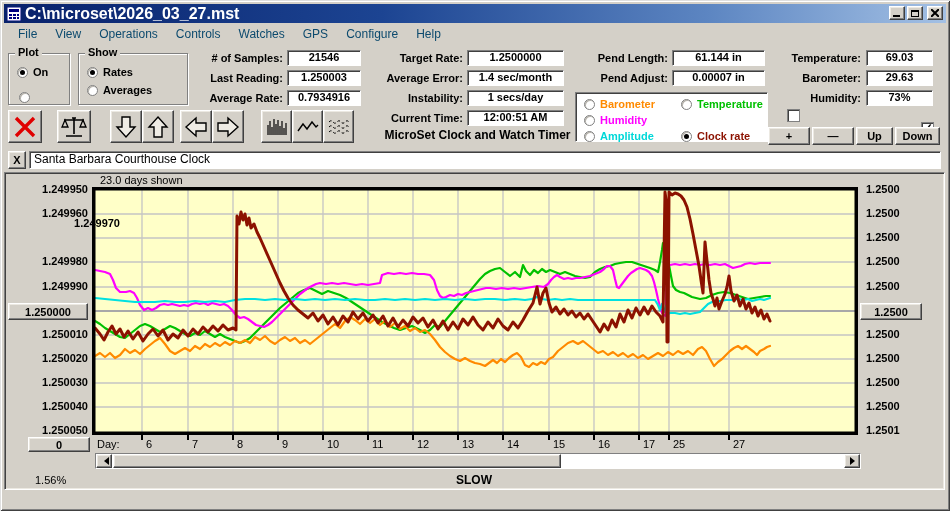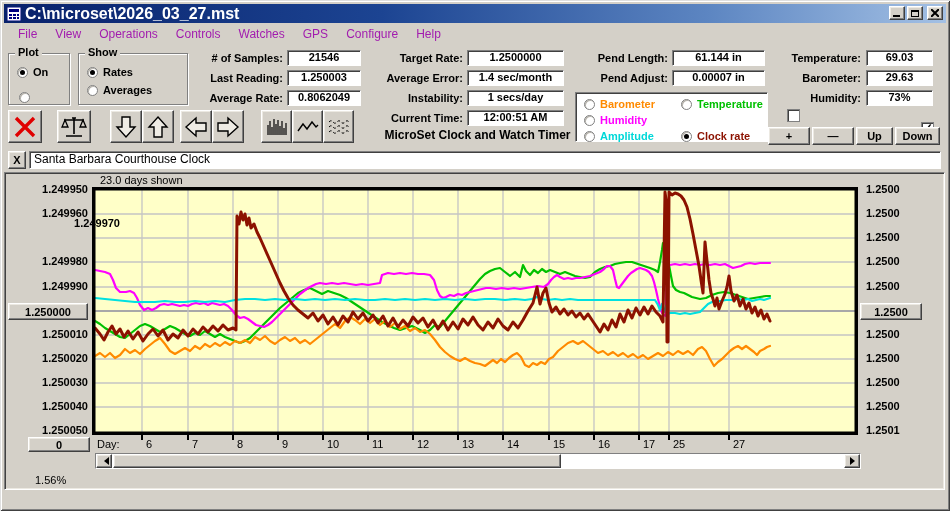--- a/index.html
+++ b/index.html
@@ -20,21 +20,21 @@
   #titlebar{left:4px;top:4px;width:942px;height:19px;
             background:linear-gradient(90deg,#08216b 0%,#1c4492 40%,#5d86c2 75%,#a3c0e4 100%);
             display:flex;align-items:center;}
   #title-text{color:#fff;font-size:16px;font-weight:bold;margin-left:4px;white-space:nowrap;}
   .tb-btn{width:16px;height:14px;margin-left:2px;position:relative;display:flex;align-items:center;justify-content:center;}
   #tb-buttons{position:absolute;right:3px;top:2px;display:flex;}
   .glyph-min{position:absolute;left:3px;bottom:2px;width:7px;height:2px;background:#000;}
   .glyph-max{width:8px;height:7px;border:1px solid #000;border-top:2px solid #000;}
   
   #menubar{left:4px;top:23px;width:942px;height:21px;display:flex;align-items:center;padding-left:5px;}
-  .menu-item{font-size:12px;color:#a21caf;padding:2px 9px;}
+  .menu-item{font-size:12px;color:#0c4a6e;padding:2px 9px;}
   
   .groupbox{border:1px solid #808080;box-shadow:inset 1px 1px 0 #fff,1px 1px 0 #fff;}
   .groupbox-label{position:absolute;top:-8px;left:6px;background:#d4d0c8;padding:0 3px;font-size:11px;font-weight:bold;}
   .radio{width:11px;height:11px;border-radius:50%;background:#fff;border:1px solid #808080;
          box-shadow:inset 1px 1px 0 #b8b4ac;position:relative;display:inline-block;flex:none;}
   .radio.on::after{content:"";position:absolute;left:2px;top:2px;width:5px;height:5px;border-radius:50%;background:#000;}
   .radio-row{display:flex;align-items:center;gap:5px;position:absolute;}
   .radio-label{font-size:11px;font-weight:bold;line-height:12px;white-space:nowrap;}
   .checkbox{width:13px;height:13px;background:#fff;border:1px solid #808080;box-shadow:inset 1px 1px 0 #404040;
             position:relative;display:block;}
@@ -120,21 +120,21 @@
       <span class="radio"></span>
       <span class="radio-label">Averages</span>
     </div>
   </div>
 
   <div class="abs lbl" style="left:163px;top:51px;width:120px;"># of Samples:</div>
   <div class="abs valuebox" style="left:287px;top:50px;width:74px;height:16px;">21546</div>
   <div class="abs lbl" style="left:163px;top:71px;width:120px;">Last Reading:</div>
   <div class="abs valuebox" style="left:287px;top:70px;width:74px;height:16px;">1.250003</div>
   <div class="abs lbl" style="left:163px;top:91px;width:120px;">Average Rate:</div>
-  <div class="abs valuebox" style="left:287px;top:90px;width:74px;height:16px;">0.8062049</div>
+  <div class="abs valuebox" style="left:287px;top:90px;width:74px;height:16px;">0.7934916</div>
 
   <div class="abs lbl" style="left:343px;top:51px;width:120px;">Target Rate:</div>
   <div class="abs valuebox" style="left:467px;top:50px;width:97px;height:16px;">1.2500000</div>
   <div class="abs lbl" style="left:343px;top:71px;width:120px;">Average Error:</div>
   <div class="abs valuebox" style="left:467px;top:70px;width:97px;height:16px;">1.4 sec/month</div>
   <div class="abs lbl" style="left:343px;top:91px;width:120px;">Instability:</div>
   <div class="abs valuebox" style="left:467px;top:90px;width:97px;height:16px;">1 secs/day</div>
   <div class="abs lbl" style="left:343px;top:111px;width:120px;">Current Time:</div>
   <div class="abs valuebox" style="left:467px;top:110px;width:97px;height:16px;">12:00:51 AM</div>
 
@@ -285,20 +285,21 @@
     <div class="sb-btn raised toolbtn" style="left:0;">
         <span class="arrow-l"></span>
       </div>
     <div class="raised" style="position:absolute;left:17px;top:0;width:448px;height:14px;"></div>
     <div class="sb-btn raised toolbtn" style="right:0;">
         <span class="arrow-r"></span>
       </div>
   </div>
 
   <div class="abs small-note" style="left:35px;top:474px;">1.56%</div>
+  <div class="abs fastslow" style="left:394px;top:473px;width:160px;">SLOW</div>
 
 <div style="position:absolute;left:0;top:183px;width:88px;text-align:right;font-size:11px;font-weight:bold;">1.249950</div>
     <div style="position:absolute;left:0;top:207px;width:88px;text-align:right;font-size:11px;font-weight:bold;">1.249960</div>
     <div style="position:absolute;left:0;top:217px;width:88px;text-align:right;font-size:11px;font-weight:bold;margin-left:32px;">1.249970</div>
     <div style="position:absolute;left:0;top:255px;width:88px;text-align:right;font-size:11px;font-weight:bold;">1.249980</div>
     <div style="position:absolute;left:0;top:280px;width:88px;text-align:right;font-size:11px;font-weight:bold;">1.249990</div>
     <div style="position:absolute;left:0;top:328px;width:88px;text-align:right;font-size:11px;font-weight:bold;">1.250010</div>
     <div style="position:absolute;left:0;top:352px;width:88px;text-align:right;font-size:11px;font-weight:bold;">1.250020</div>
     <div style="position:absolute;left:0;top:376px;width:88px;text-align:right;font-size:11px;font-weight:bold;">1.250030</div>
     <div style="position:absolute;left:0;top:400px;width:88px;text-align:right;font-size:11px;font-weight:bold;padding-left:24px;">1.250040</div>

